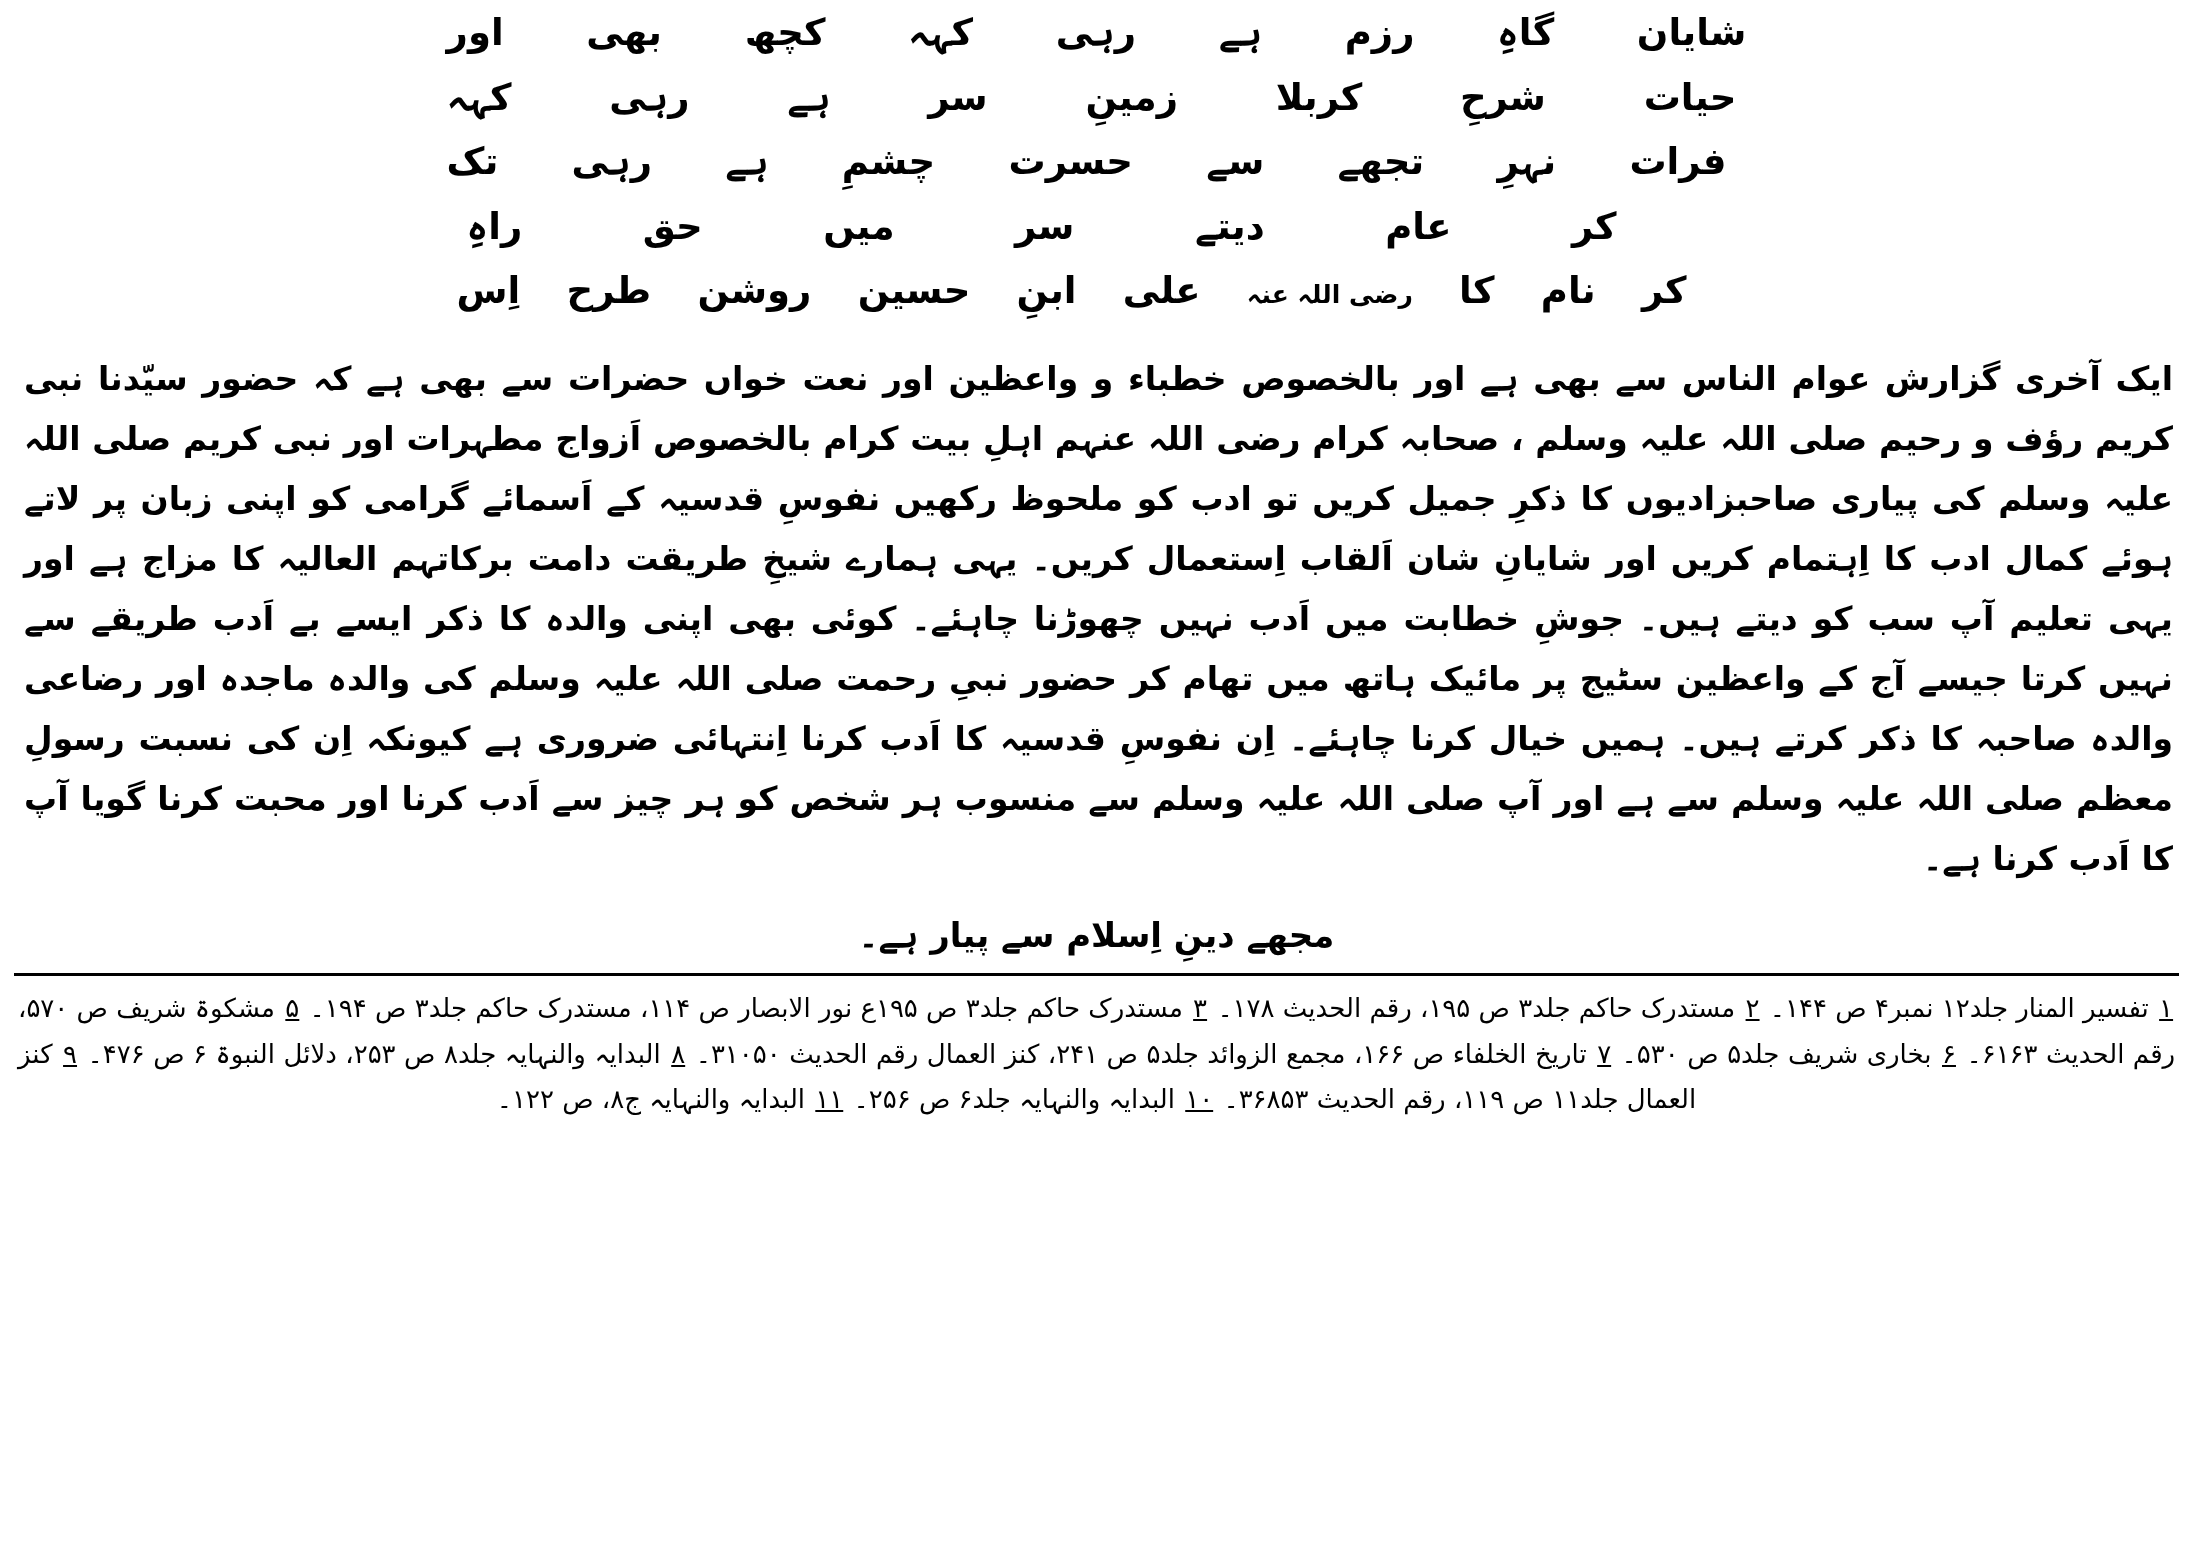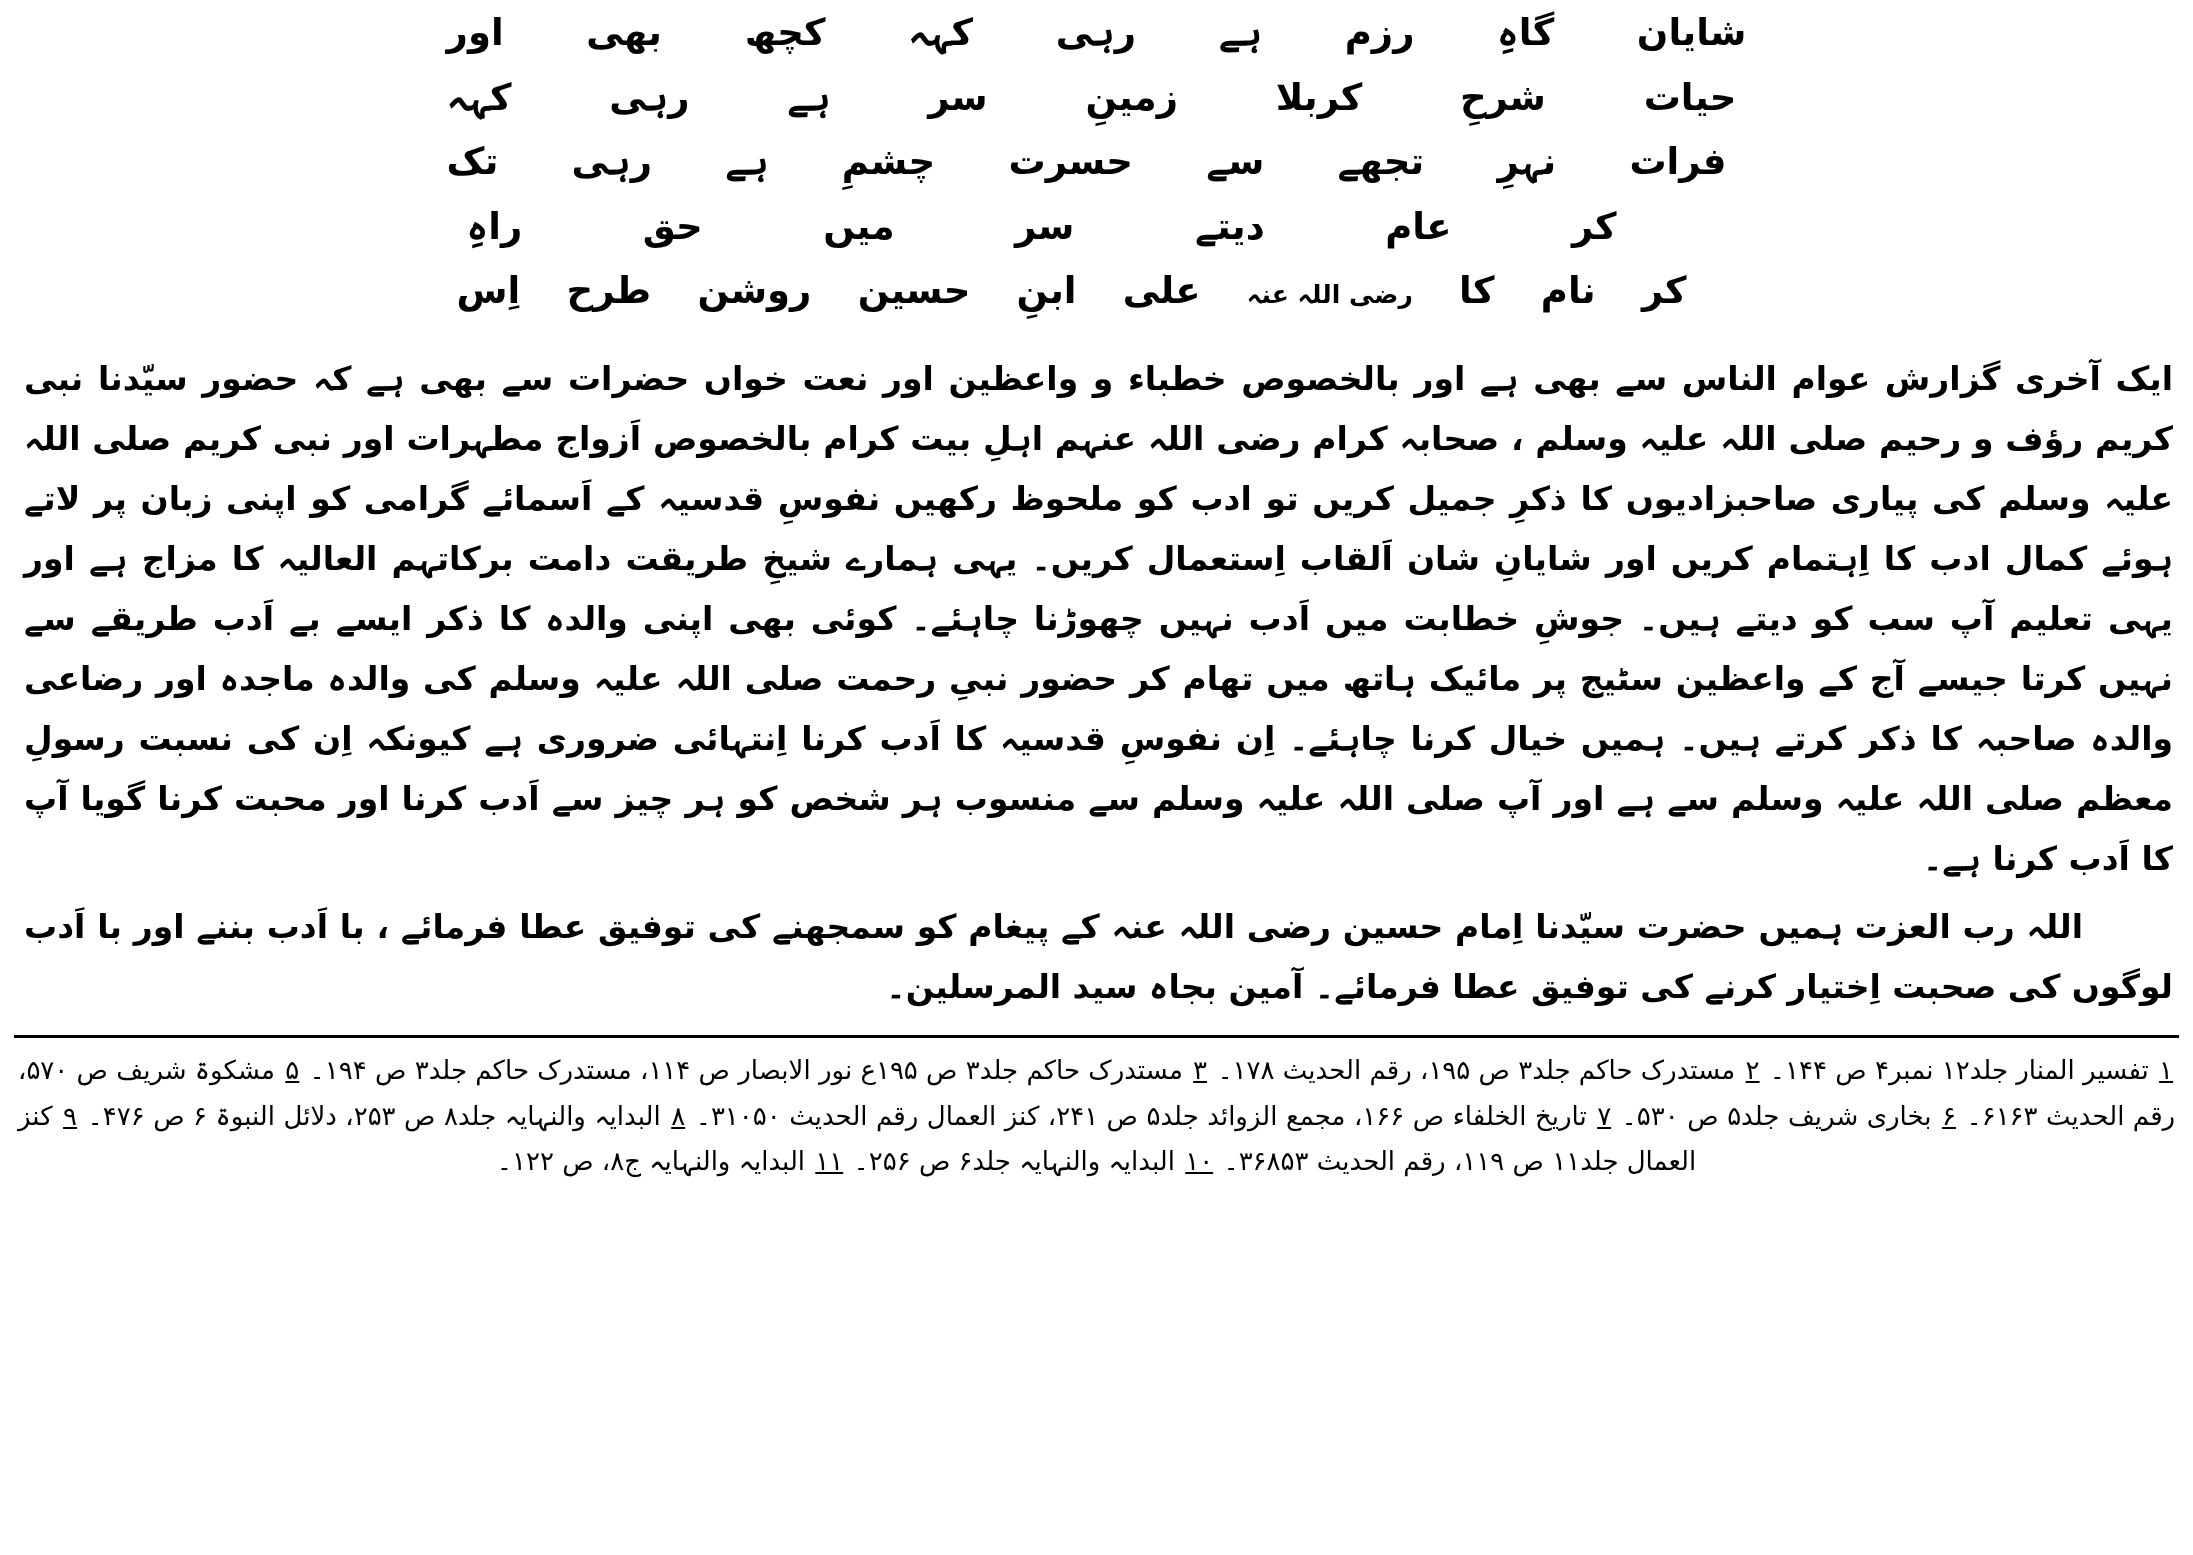--- a/index.html
+++ b/index.html
@@ -167,23 +167,23 @@
       <span class="w">حسین</span>
       <span class="w">روشن</span>
       <span class="w">طرح</span>
       <span class="w">اِس</span>
     </div>
 
   </div>
 
   <div class="prose">
     <p>ایک آخری گزارش عوام الناس سے بھی ہے اور بالخصوص خطباء و واعظین اور نعت خواں حضرات سے بھی ہے کہ حضور سیّدنا نبی کریم رؤف و رحیم صلی اللہ علیہ وسلم ، صحابہ کرام رضی اللہ عنہم اہلِ بیت کرام بالخصوص اَزواج مطہرات اور نبی کریم صلی اللہ علیہ وسلم کی پیاری صاحبزادیوں کا ذکرِ جمیل کریں تو ادب کو ملحوظ رکھیں نفوسِ قدسیہ کے اَسمائے گرامی کو اپنی زبان پر لاتے ہوئے کمال ادب کا اِہتمام کریں اور شایانِ شان اَلقاب اِستعمال کریں۔ یہی ہمارے شیخِ طریقت دامت برکاتہم العالیہ کا مزاج ہے اور یہی تعلیم آپ سب کو دیتے ہیں۔ جوشِ خطابت میں اَدب نہیں چھوڑنا چاہئے۔ کوئی بھی اپنی والدہ کا ذکر ایسے بے اَدب طریقے سے نہیں کرتا جیسے آج کے واعظین سٹیج پر مائیک ہاتھ میں تھام کر حضور نبیِ رحمت صلی اللہ علیہ وسلم کی والدہ ماجدہ اور رضاعی والدہ صاحبہ کا ذکر کرتے ہیں۔ ہمیں خیال کرنا چاہئے۔ اِن نفوسِ قدسیہ کا اَدب کرنا اِنتہائی ضروری ہے کیونکہ اِن کی نسبت رسولِ معظم صلی اللہ علیہ وسلم سے ہے اور آپ صلی اللہ علیہ وسلم سے منسوب ہر شخص کو ہر چیز سے اَدب کرنا اور محبت کرنا گویا آپ کا اَدب کرنا ہے۔</p>
-    <p class="indent">اللہ رب العزت ہمیں حضرت سیّدنا اِمام حسین رضی اللہ عنہ کے پیغام کو سمجھنے کی توفیق عطا فرمائے ، با اَدب بننے اور با اَدب لوگوں کی صحبت اِختیار کرنے کی توفیق عطا فرمائے۔ آمین بجاہ سید المرسلین۔</p>
   </div>
 
+  <div class="closing">مجھے دینِ اِسلام سے پیار ہے۔</div>
 
   <hr class="rule">
 
   <div class="footnotes">
     <span class="fn"><span class="fnum">۱</span> <span>تفسیر المنار جلد۱۲ نمبر۴ ص ۱۴۴۔</span></span>
     <span class="fn"><span class="fnum">۲</span> <span>مستدرک حاکم جلد۳ ص ۱۹۵، رقم الحدیث ۱۷۸۔</span></span>
     <span class="fn"><span class="fnum">۳</span> <span>مستدرک حاکم جلد۳ ص ۱۹۵ع نور الابصار ص ۱۱۴، مستدرک حاکم جلد۳ ص ۱۹۴۔</span></span>
     <span class="fn"><span class="fnum">۵</span> <span>مشکوۃ شریف ص ۵۷۰، رقم الحدیث ۶۱۶۳۔</span></span>
     <span class="fn"><span class="fnum">۶</span> <span>بخاری شریف جلد۵ ص ۵۳۰۔</span></span>
     <span class="fn"><span class="fnum">۷</span> <span>تاریخ الخلفاء ص ۱۶۶، مجمع الزوائد جلد۵ ص ۲۴۱، کنز العمال رقم الحدیث ۳۱۰۵۰۔</span></span>

